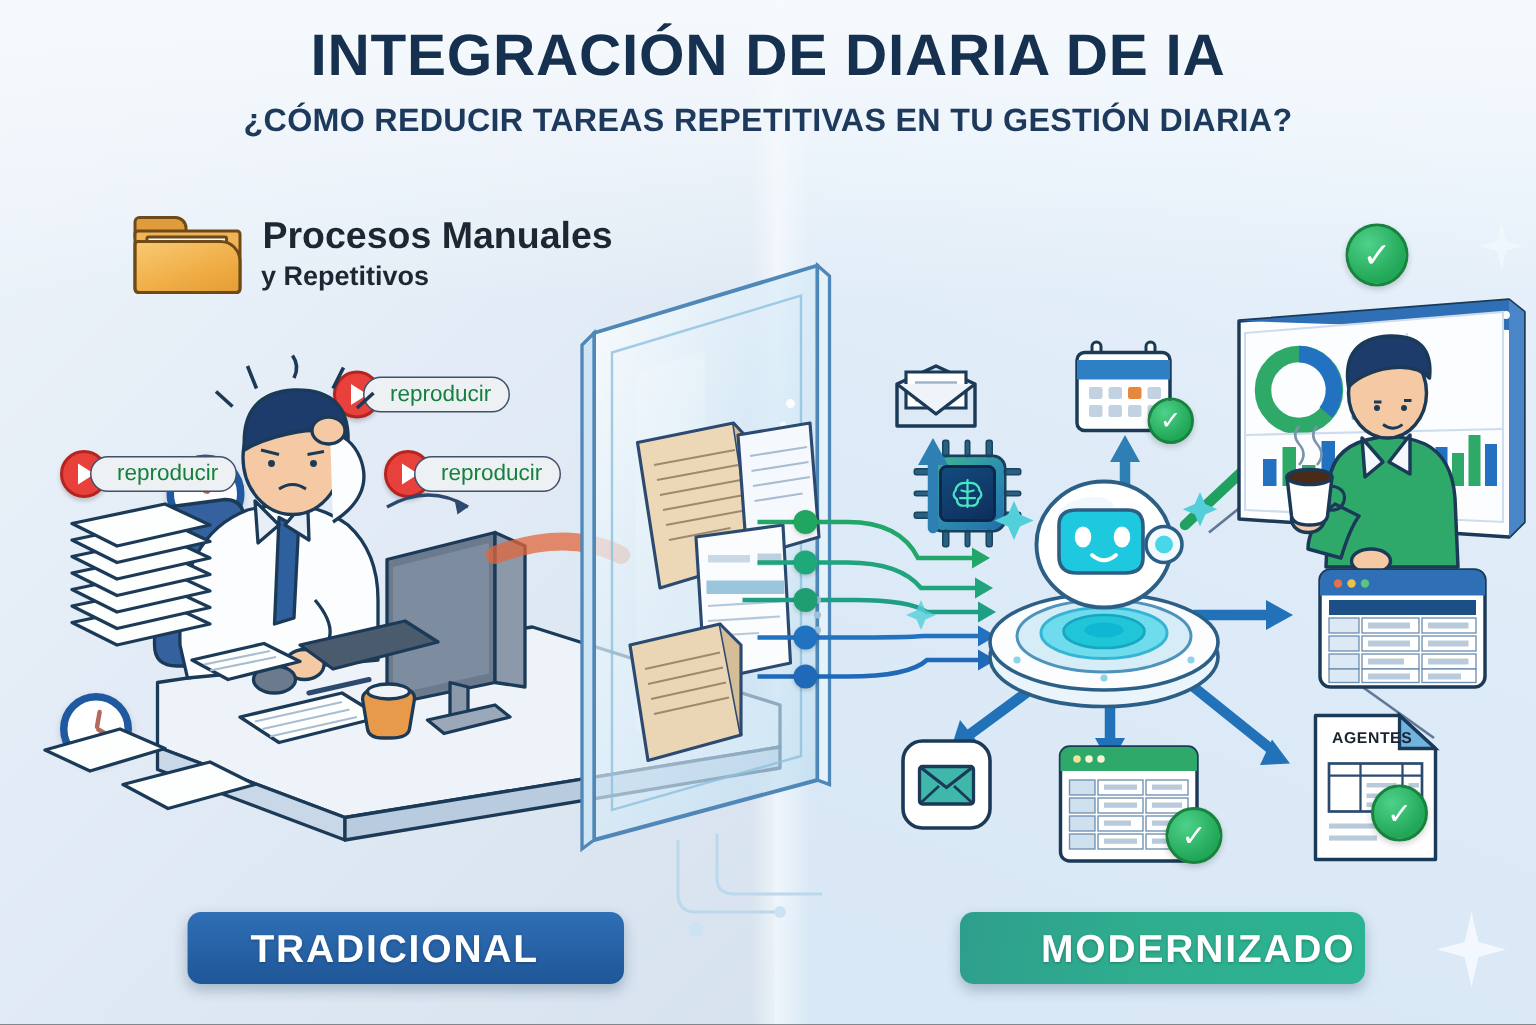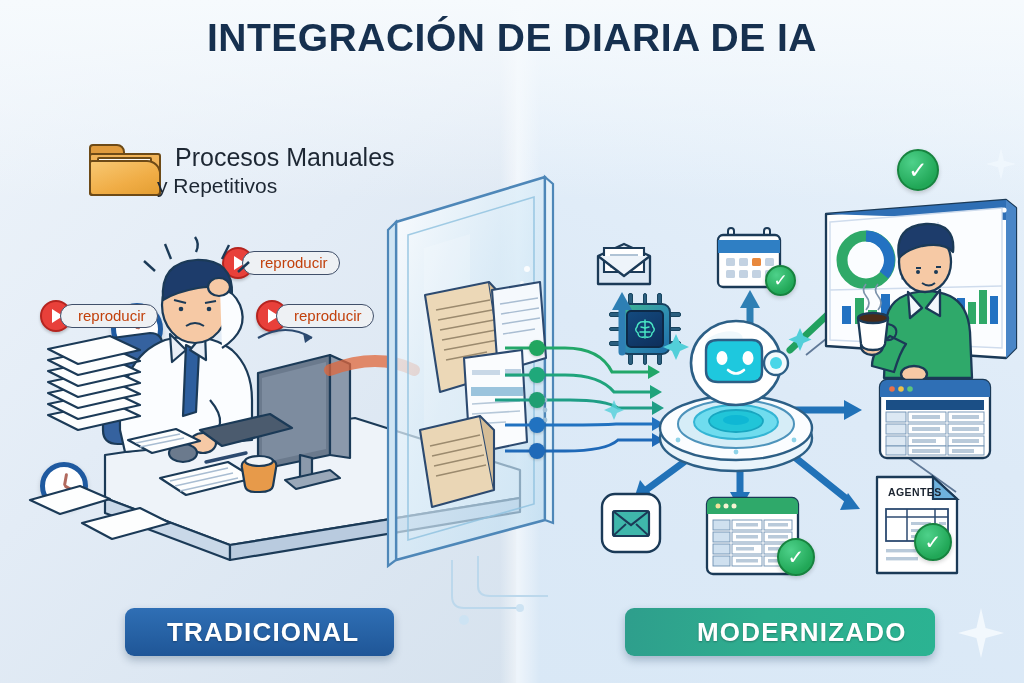--- a/index.html
+++ b/index.html
@@ -21,21 +21,21 @@
     background:linear-gradient(180deg,#f6fafd 0%,rgba(246,250,253,0) 100%);}
 
   
   .header{position:absolute;left:0;top:18px;width:1024px;text-align:center;}
   .title{font-size:39px;font-weight:bold;color:#16304f;letter-spacing:.5px;
     line-height:1.05;text-shadow:0 1px 0 rgba(255,255,255,.6);}
   .subtitle{margin-top:9px;font-size:21.5px;font-weight:bold;color:#1d3a5c;letter-spacing:.2px;}
 
   
   .abs{position:absolute;}
-  .lbl{font-weight:400;color:#1b2430;}
+  .lbl{font-weight:700;color:#1b2430;}
 
   
   .folder{position:relative;}
   .folder .tab{position:absolute;left:2%;top:6%;width:48%;height:26%;
     background:#e09b3d;border:2px solid #6d4a17;border-radius:4px 8px 0 0;}
   .folder .back{position:absolute;left:2%;top:22%;width:96%;height:72%;
     background:#f1b357;border:2px solid #6d4a17;border-radius:3px;}
   .folder .sheet{position:absolute;left:12%;top:28%;width:74%;height:52%;
     background:#fdfdfb;border:2px solid #6d4a17;border-radius:2px;}
   .folder .front{position:absolute;left:1%;top:34%;width:98%;height:60%;
@@ -60,21 +60,21 @@
     border:2px solid #17833f;display:flex;align-items:center;justify-content:center;
     color:#fff;font-weight:bold;box-shadow:0 2px 4px rgba(0,0,0,.18);}
 
   
   .playpill{display:flex;align-items:center;}
   .playcirc{border-radius:50%;background:#e8403a;border:2px solid #b5241f;
     display:flex;align-items:center;justify-content:center;
     box-shadow:0 2px 3px rgba(0,0,0,.2);flex:none;}
   .tri{width:0;height:0;border-style:solid;border-color:transparent transparent transparent #fff;}
   .pilltext{background:#eef1f4;border:1.6px solid #41506a;border-radius:20px;
-    color:#c2410c;font-size:15px;padding:2px 11px 3px 17px;margin-left:-12px;
+    color:#15803d;font-size:15px;padding:2px 11px 3px 17px;margin-left:-12px;
     font-weight:500;white-space:nowrap;}
 
   
   .clock{border-radius:50%;background:#fff;border:5px solid #1f5aa0;
     box-shadow:0 2px 5px rgba(0,0,0,.15);position:relative;}
   .clock .hh,.clock .mh{position:absolute;background:#b26a5e;border-radius:2px;transform-origin:bottom center;}
 
   
   .banner{display:flex;align-items:center;border-radius:9px;
     box-shadow:0 4px 9px rgba(15,45,80,.28);}
@@ -97,30 +97,31 @@
 
 <div id="canvas">
 
   <div class="bg-left abs"></div>
   <div class="bg-right abs"></div>
   <div class="bg-seam abs"></div>
   <div class="bg-topglow abs"></div>
 
   <div class="header">
     <div class="title">INTEGRACIÓN DE DIARIA DE IA</div>
+    <div class="subtitle">¿CÓMO REDUCIR TAREAS REPETITIVAS EN TU GESTIÓN DIARIA?</div>
   </div>
 
   <div class="folder abs" style="left:88px;top:140px;width:74px;height:60px;">
     <div class="tab"></div>
       <div class="back"></div>
       <div class="sheet"></div>
       <div class="front"></div>
   </div>
   <div class="abs lbl" style="left:175px;top:143px;font-size:25px;color:#1d2733;">Procesos Manuales</div>
-  <div class="abs lbl" style="left:157px;top:174px;font-size:21px;color:#1d2733;">y Repetitivos</div>
+  <div class="abs lbl" style="left:174px;top:174px;font-size:18px;color:#1d2733;">y Repetitivos</div>
 
   <div class="clock abs" style="left:111px;top:243px;width:52px;height:52px;">
     <div class="hh" style="left:50%;top:26%;width:3px;height:24%;margin-left:-1.5px;transform:rotate(35deg);"></div>
     <div class="mh" style="left:50%;top:16%;width:2.5px;height:34%;margin-left:-1.25px;transform:rotate(-20deg);"></div>
   </div>
   <div class="clock abs" style="left:40px;top:350px;width:48px;height:48px;">
     <div class="hh" style="left:50%;top:27%;width:3px;height:23%;margin-left:-1.5px;transform:rotate(120deg);"></div>
     <div class="mh" style="left:50%;top:17%;width:2.5px;height:33%;margin-left:-1.25px;transform:rotate(10deg);"></div>
   </div>
 
@@ -634,24 +635,24 @@
   <div class="abs" style="left:600px;top:492px;width:62px;height:62px;">
     <svg width="62" height="62" style="position:static;">
       <rect x="2" y="2" width="58" height="58" rx="13" fill="#ffffff" stroke="#1b3a57" stroke-width="2.4"></rect>
       <rect x="13" y="19" width="36" height="25" rx="2" fill="#3fb7ab" stroke="#1b3a57" stroke-width="2.2"></rect>
       <path d="M13 19 L31 33 L49 19" fill="none" stroke="#1b3a57" stroke-width="2.2"></path>
       <path d="M13 44 L26 32" fill="none" stroke="#1b3a57" stroke-width="1.8"></path>
       <path d="M49 44 L36 32" fill="none" stroke="#1b3a57" stroke-width="1.8"></path>
     </svg>
   </div>
 
-  <div class="banner banner-trad abs" style="left:125px;top:608px;width:269px;height:48px;padding-left:42px;">
+  <div class="banner banner-trad abs" style="left:125px;top:608px;width:291px;height:48px;padding-left:42px;">
     <span style="font-size:26px;">TRADICIONAL</span>
   </div>
 
-  <div class="banner banner-mod abs" style="left:625px;top:608px;width:310px;height:48px;padding-left:72px;">
+  <div class="banner banner-mod abs" style="left:640px;top:608px;width:270px;height:48px;padding-left:54px;">
     <span style="font-size:26px;">MODERNIZADO</span>
   </div>
 
   <div class="sparkle abs" style="left:958px;top:608px;width:46px;height:50px;"></div>
   <div class="sparkle abs" style="left:986px;top:148px;width:30px;height:32px;opacity:.75;"></div>
 
 </div>
 
 </body></html>

